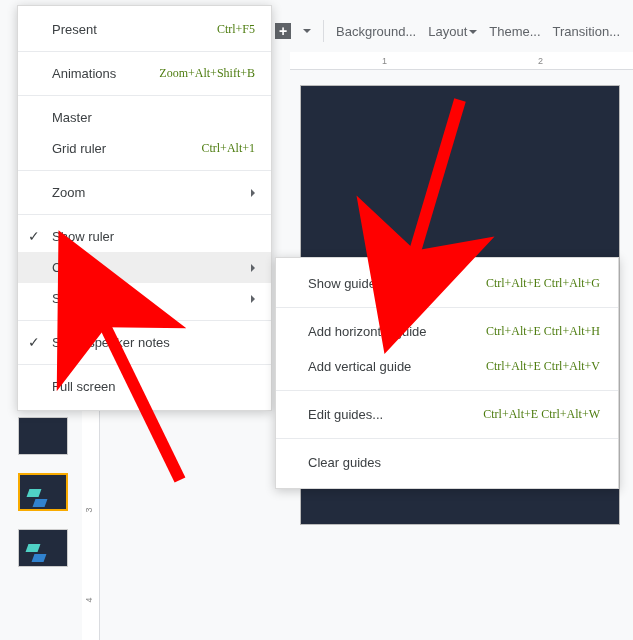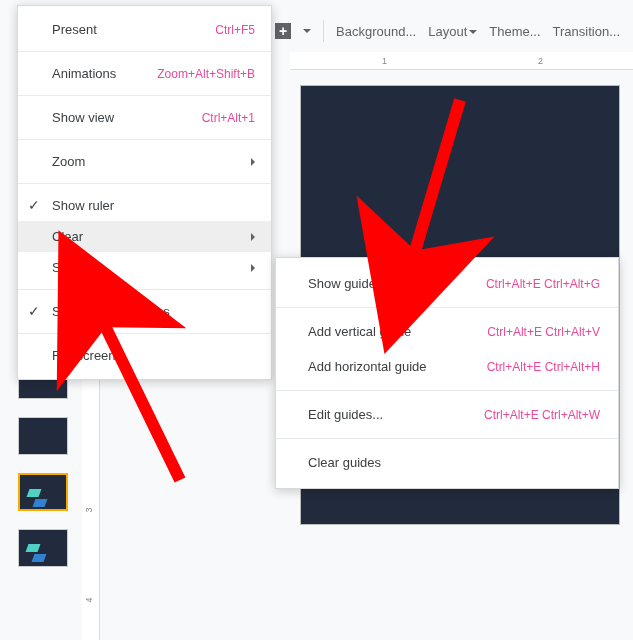--- a/index.html
+++ b/index.html
@@ -22,21 +22,21 @@
 .thumb.t1 .s2 { background: #3182ce; top: 24px; left: 14px; }
 
 .ruler-v { position: absolute; top: 75px; left: 82px; width: 18px; bottom: 0; background: #fff; border-right: 1px solid #dadce0; font-size: 9px; color: #888; }
 .ruler-v .tick { position: absolute; left: 4px; transform: rotate(-90deg); }
 
 .canvas { position: absolute; top: 85px; left: 300px; width: 320px; height: 440px; background: #222b3d; border: 1px solid #bbb; }
 
 .menu1 { position: absolute; top: 5px; left: 17px; width: 255px; background: #fff; border: 1px solid rgba(0,0,0,.15); box-shadow: 0 2px 10px rgba(0,0,0,.2); padding: 8px 0; z-index: 10; }
 .mrow { display: flex; align-items: center; padding: 8px 16px 8px 34px; font-size: 13px; color: #3c4043; cursor: pointer; position: relative; }
 .mrow.hov { background: #eee; }
-.mrow .shortcut { margin-left: auto; font-size: 12px; color: #ec4899; }
+.mrow .shortcut { margin-left: auto; font-size: 12px; color: #4d7c0f; font-family: Liberation Serif, serif; }
 .mrow .sub::after { content: ""; border: 4px solid transparent; border-left-color: #5f6368; position: absolute; right: 12px; top: 12px; }
 .mrow .check { position: absolute; left: 10px; top: 7px; font-size: 14px; color: #3c4043; }
 .msep { height: 1px; background: #e8eaed; margin: 6px 0; }
 
 .menu2 { position: absolute; top: 257px; left: 275px; width: 344px; background: #fff; border: 1px solid rgba(0,0,0,.15); box-shadow: 0 2px 10px rgba(0,0,0,.2); padding: 8px 0; z-index: 20; }
 .menu2 .mrow { padding: 10px 18px 10px 32px; }
 .menu2 .shortcut { font-size: 12px; }
 
 .arrow { position: absolute; z-index: 30; }
 .arrow svg { overflow: visible; }
@@ -89,21 +89,24 @@
     <span>Present</span>
     <span class="shortcut">Ctrl+F5</span>
   </div>
   <div class="msep"></div>
   <div class="mrow">
     <span>Animations</span>
     <span class="shortcut">Zoom+Alt+Shift+B</span>
   </div>
   <div class="msep"></div>
   <div class="mrow">
-    <span>Show view</span>
+    <span>Master</span>
+  </div>
+  <div class="mrow">
+    <span>Grid ruler</span>
     <span class="shortcut">Ctrl+Alt+1</span>
   </div>
   <div class="msep"></div>
   <div class="mrow">
     <span>Zoom</span>
     <span class="sub"></span>
   </div>
   <div class="msep"></div>
   <div class="mrow">
     <span class="check">✓</span>
@@ -128,26 +131,26 @@
   </div>
 </div>
 
 <div class="menu2">
   <div class="mrow">
     <span>Show guides</span>
     <span class="shortcut">Ctrl+Alt+E Ctrl+Alt+G</span>
   </div>
   <div class="msep"></div>
   <div class="mrow">
+    <span>Add horizontal guide</span>
+    <span class="shortcut">Ctrl+Alt+E Ctrl+Alt+H</span>
+  </div>
+  <div class="mrow">
     <span>Add vertical guide</span>
     <span class="shortcut">Ctrl+Alt+E Ctrl+Alt+V</span>
-  </div>
-  <div class="mrow">
-    <span>Add horizontal guide</span>
-    <span class="shortcut">Ctrl+Alt+E Ctrl+Alt+H</span>
   </div>
   <div class="msep"></div>
   <div class="mrow">
     <span>Edit guides...</span>
     <span class="shortcut">Ctrl+Alt+E Ctrl+Alt+W</span>
   </div>
   <div class="msep"></div>
   <div class="mrow">
     <span>Clear guides</span>
   </div>

